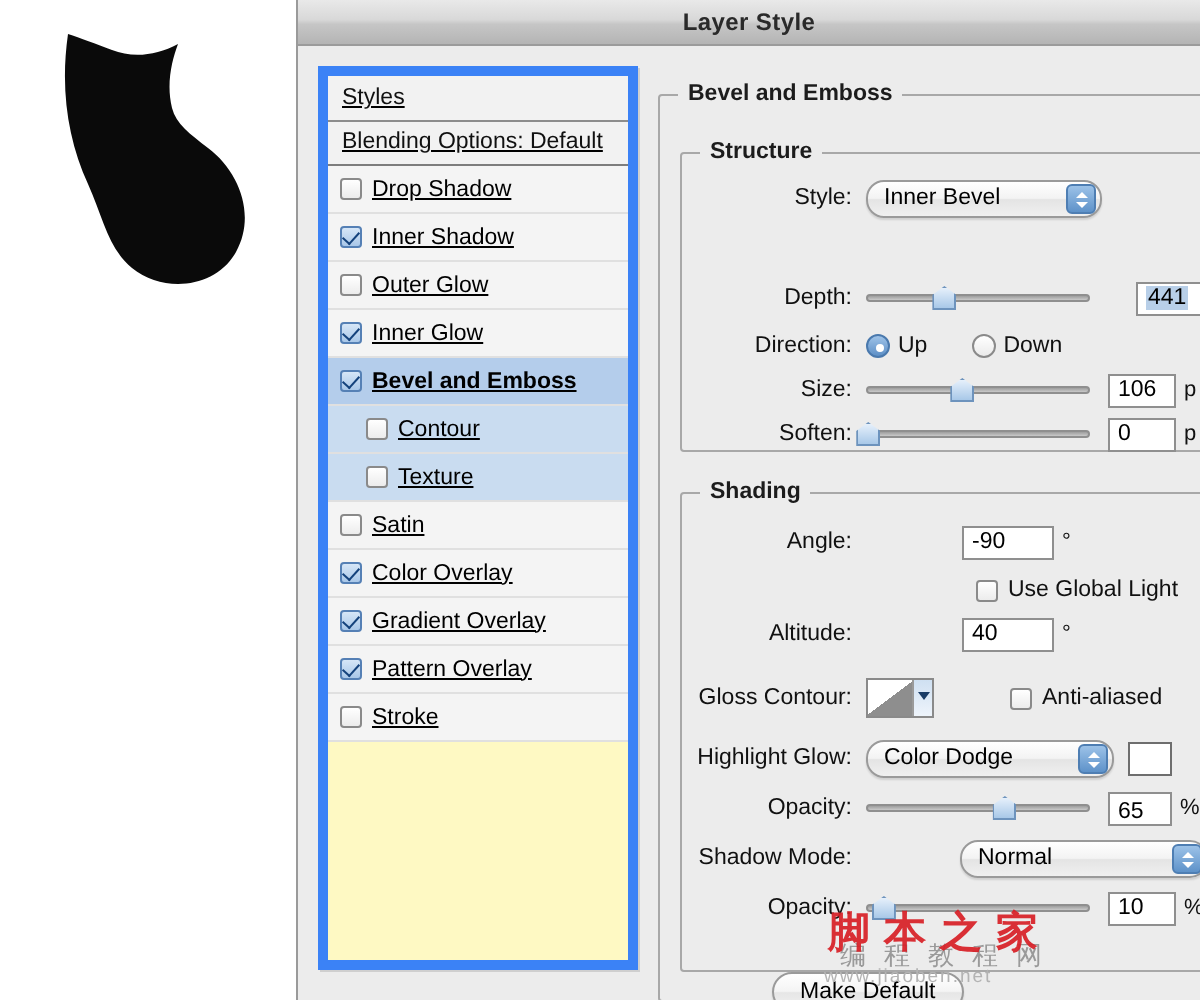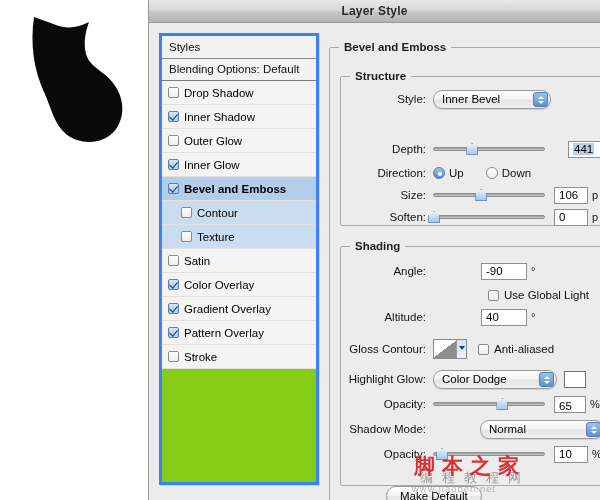--- a/index.html
+++ b/index.html
@@ -26,24 +26,25 @@
     border-bottom:1px solid #9b9b9b;
     display:flex;align-items:center;justify-content:center;
   }
   #title-text{font-size:12px;font-weight:bold;color:#2a2a2a;letter-spacing:.2px;}
 
   #body-area{position:absolute;left:0;top:23px;right:0;bottom:0;background:#ececec;}
 
   
   #styles-panel{
     position:absolute;left:10px;top:10px;width:160px;height:452px;
-    background:#84cc16;
-    border:3px solid #3b82f6;
+    background:#fef9c3;
+    border:5px solid #3b82f6;
     box-shadow:1px 1px 0 rgba(0,0,0,.12);
     box-sizing:border-box;
+    text-decoration:underline;
   }
   .list-head{
     height:22px;line-height:22px;padding-left:7px;
     background:#f2f2f2;border-bottom:1px solid #8d8d8d;
     font-size:11.5px;color:#111;
   }
   .list-sub{
     height:21px;line-height:21px;padding-left:7px;
     background:#f2f2f2;border-bottom:1px solid #7d7d7d;
     font-size:11.5px;color:#111;
@@ -361,21 +362,21 @@
             </div>
             <div class="unit">°</div>
           </div>
 
           <div class="row" style="left:0;top:92px;">
             <div class="lbl">Gloss Contour:</div>
             <div class="contour-sw">
               <div class="tri"></div>
               <div class="arrowbox"></div>
             </div>
-            <div class="chk-inline" style="margin-left:11px;">
+            <div class="chk-inline" style="margin-left:38px;">
               <span class="cb" style="margin-right:5px;"></span>
               <span>Anti-aliased</span>
             </div>
           </div>
 
           <div class="row" style="left:0;top:122px;">
             <div class="lbl">Highlight Glow:</div>
             <div class="popup" style="width:124px;">
               <div class="ptext">Color Dodge</div>
               <div class="stepper"></div>

